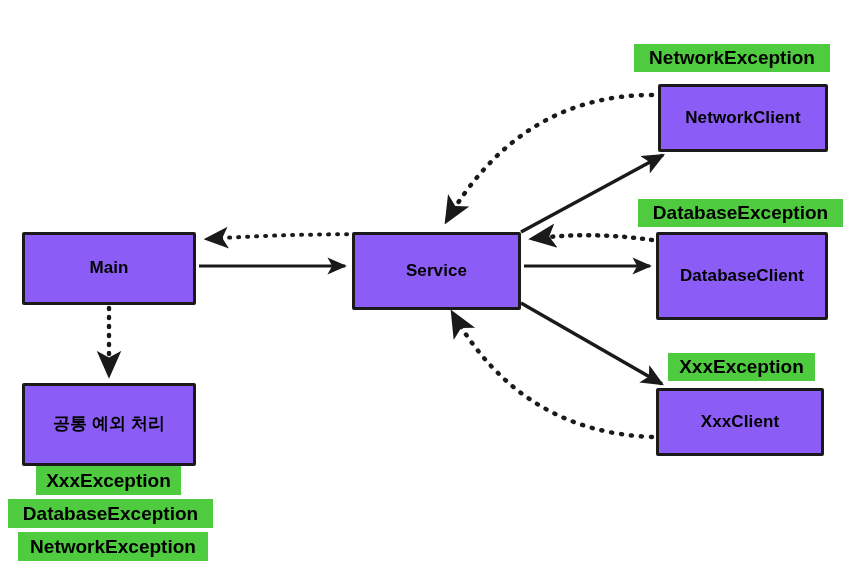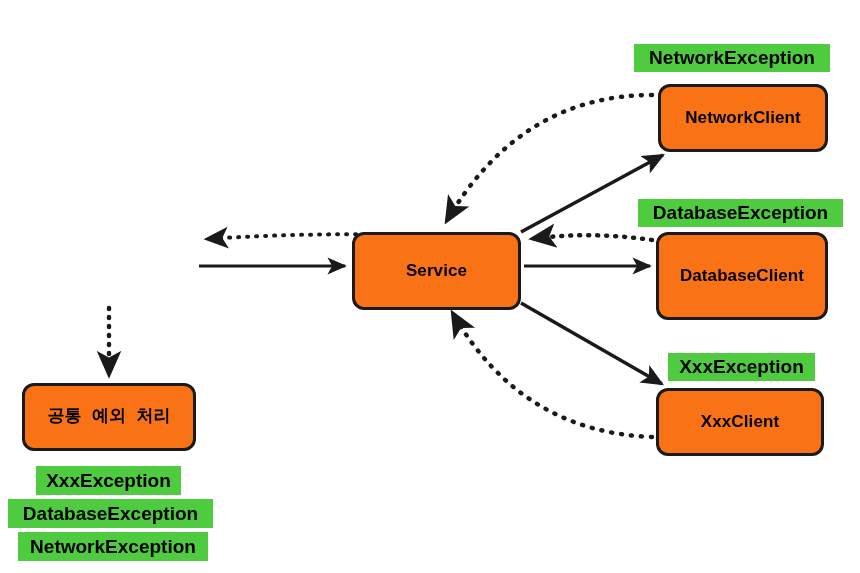--- a/index.html
+++ b/index.html
@@ -23,23 +23,23 @@
   .edges {
     position: absolute;
     left: 0; top: 0;
     width: 860px;
     height: 573px;
     pointer-events: none;
   }
   .node {
     position: absolute;
     box-sizing: border-box;
-    background: #f97316;
+    background: #8b5cf6;
     border: 3px solid #1a1a1a;
-    border-radius: 12px;
+    border-radius: 2px;
     display: flex;
     align-items: center;
     justify-content: center;
     color: #000000;
     font-weight: bold;
     font-size: 17px;
     letter-spacing: 0.1px;
   }
   .node-label {
     display: block;
@@ -116,38 +116,41 @@
 
     <g>
       <path d="M 652 437 Q 520 432 452 312" fill="none" stroke="#1a1a1a" stroke-width="4.5" stroke-linecap="round" stroke-dasharray="1 9" marker-end="url(#arrow-dot)"></path>
     </g>
 
     <g>
       <line x1="109" y1="308" x2="109" y2="376" stroke="#1a1a1a" stroke-width="4.5" stroke-linecap="round" stroke-dasharray="1 8" marker-end="url(#arrow-dot)"></line>
     </g>
   </svg>
 
+  <div class="node" style="left:22px; top:232px; width:174px; height:73px;">
+    <span class="node-label">Main</span>
+  </div>
 
   <div class="node" style="left:352px; top:232px; width:169px; height:78px;">
     <span class="node-label">Service</span>
   </div>
 
   <div class="node" style="left:658px; top:84px; width:170px; height:68px;">
     <span class="node-label">NetworkClient</span>
   </div>
 
   <div class="node" style="left:656px; top:232px; width:172px; height:88px;">
     <span class="node-label">DatabaseClient</span>
   </div>
 
   <div class="node" style="left:656px; top:388px; width:168px; height:68px;justify-content:center;">
     <span class="node-label">XxxClient</span>
   </div>
 
-  <div class="node" style="left:22px; top:383px; width:174px; height:68px;font-family:Liberation Mono, monospace;">
+  <div class="node" style="left:22px; top:383px; width:174px; height:83px;">
     <span class="node-label">공통 예외 처리</span>
   </div>
 
   <div class="hl hl-center" style="left:634px; top:44px; width:196px;">NetworkException</div>
 
   <div class="hl hl-center" style="left:638px; top:199px; width:205px;">DatabaseException</div>
 
   <div class="hl hl-center" style="left:668px; top:353px; width:147px;">XxxException</div>
 
   <div class="legend-item" style="left:36px; top:466px; width:145px;">XxxException</div>

